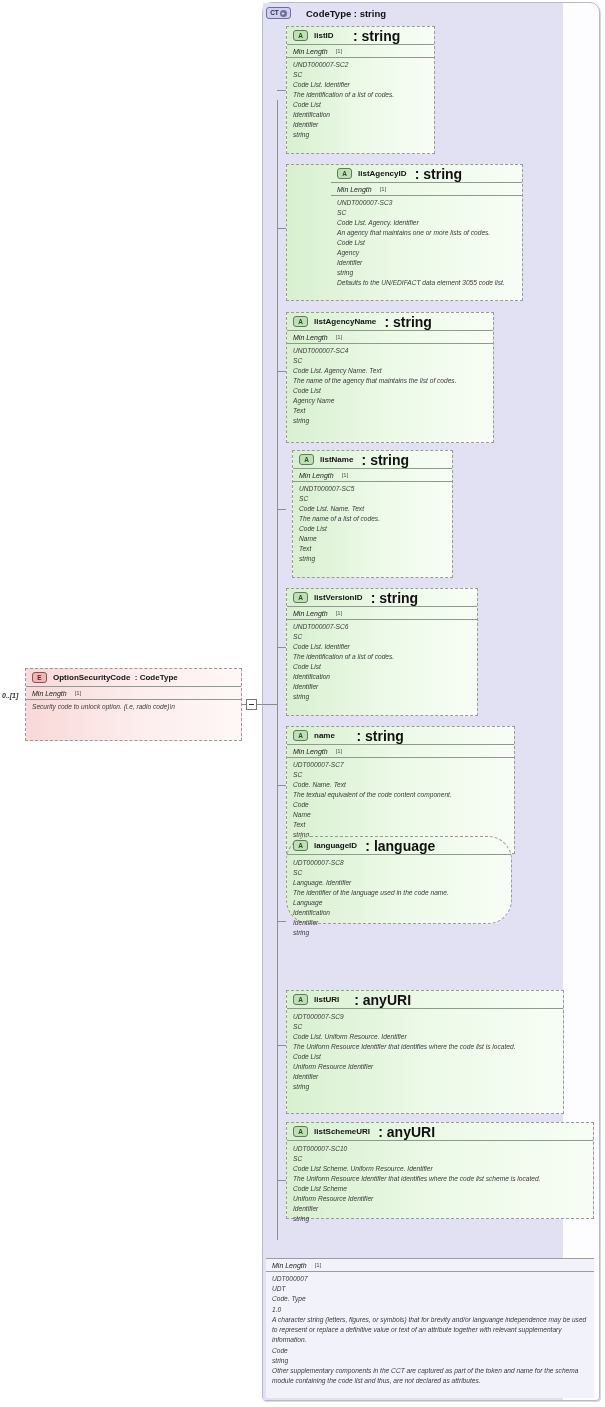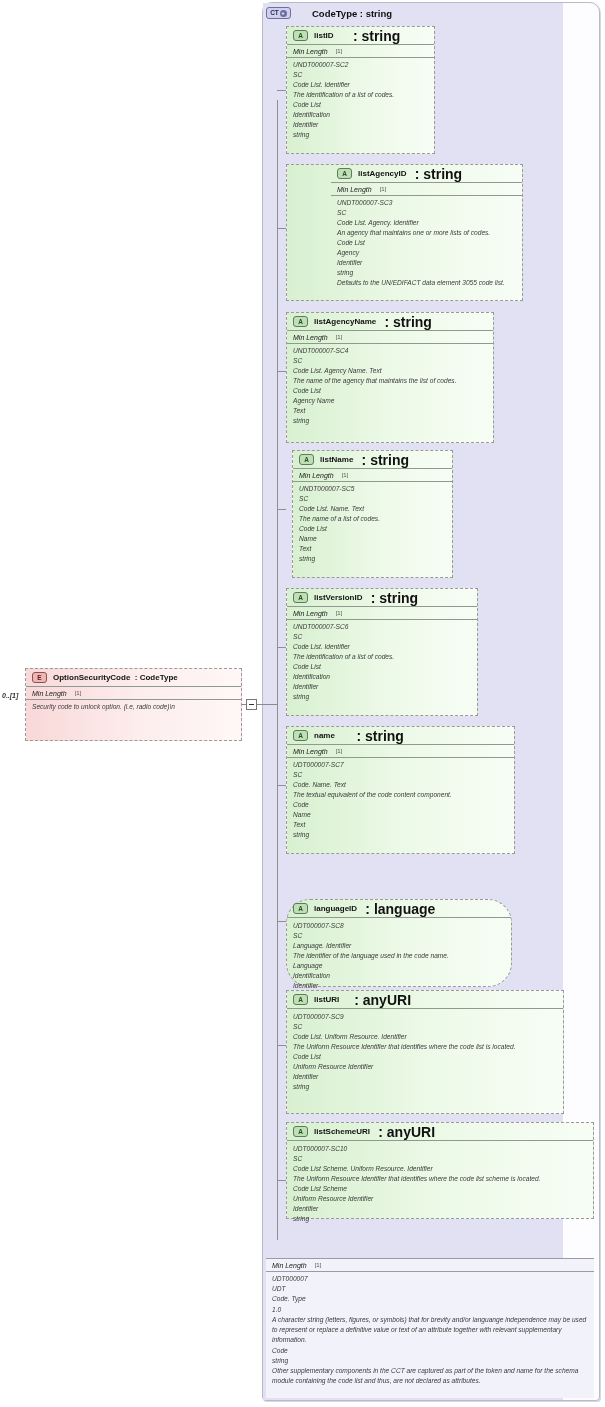--- a/index.html
+++ b/index.html
@@ -17,21 +17,21 @@
     box-sizing:border-box;
     box-shadow:1px 1px 0 #d7d7e2;
   }
   #ct-inner-panel{
     position:absolute;left:263px;top:3px;width:300px;height:1397px;
     background:#e2e1f4;
     box-sizing:border-box;
   }
   #ct-header{
     position:absolute;left:266px;top:3px;width:330px;height:20px;
-    display:flex;align-items:center;gap:21px;
+    display:flex;align-items:center;gap:15px;
   }
   .ct-icon{
     width:25px;height:12px;border:1px solid #6d6da0;border-radius:3px;
     background:#cfcfee;display:flex;align-items:center;justify-content:center;
     gap:1px;box-sizing:border-box;
   }
   .ct-icon .lbl{font-size:6.5px;font-weight:bold;color:#2a2a5a;letter-spacing:-.2px;line-height:1;}
   .ct-icon .plus{
     width:7px;height:7px;border-radius:50%;background:#6d6da0;color:#fff;
     font-size:6px;line-height:6.6px;text-align:center;font-weight:bold;
@@ -279,21 +279,21 @@
     <div>Code. Name. Text</div>
     <div>The textual equivalent of the code content component.</div>
     <div>Code</div>
     <div>Name</div>
     <div>Text</div>
     <div>string</div>
   </div>
 </div>
 <div class="spur" style="left:277px;top:785px;"></div>
 
-<div class="attr-box" style="left:286px;top:899px;width:226px;height:88px;border-radius:24px;">
+<div class="attr-box" style="left:286px;top:836px;width:226px;height:88px;border-radius:24px;">
   <div class="attr-head">
     <span class="a-icon">A</span>
     <span class="attr-name">languageID </span>
     <span class="attr-type">: language</span>
   </div>
   <div class="doc" style="border-top:1px solid #8e9a8e;padding-top:3px;">
     <div>UDT000007-SC8</div>
     <div>SC</div>
     <div>Language. Identifier</div>
     <div>The identifier of the language used in the code name.</div>

